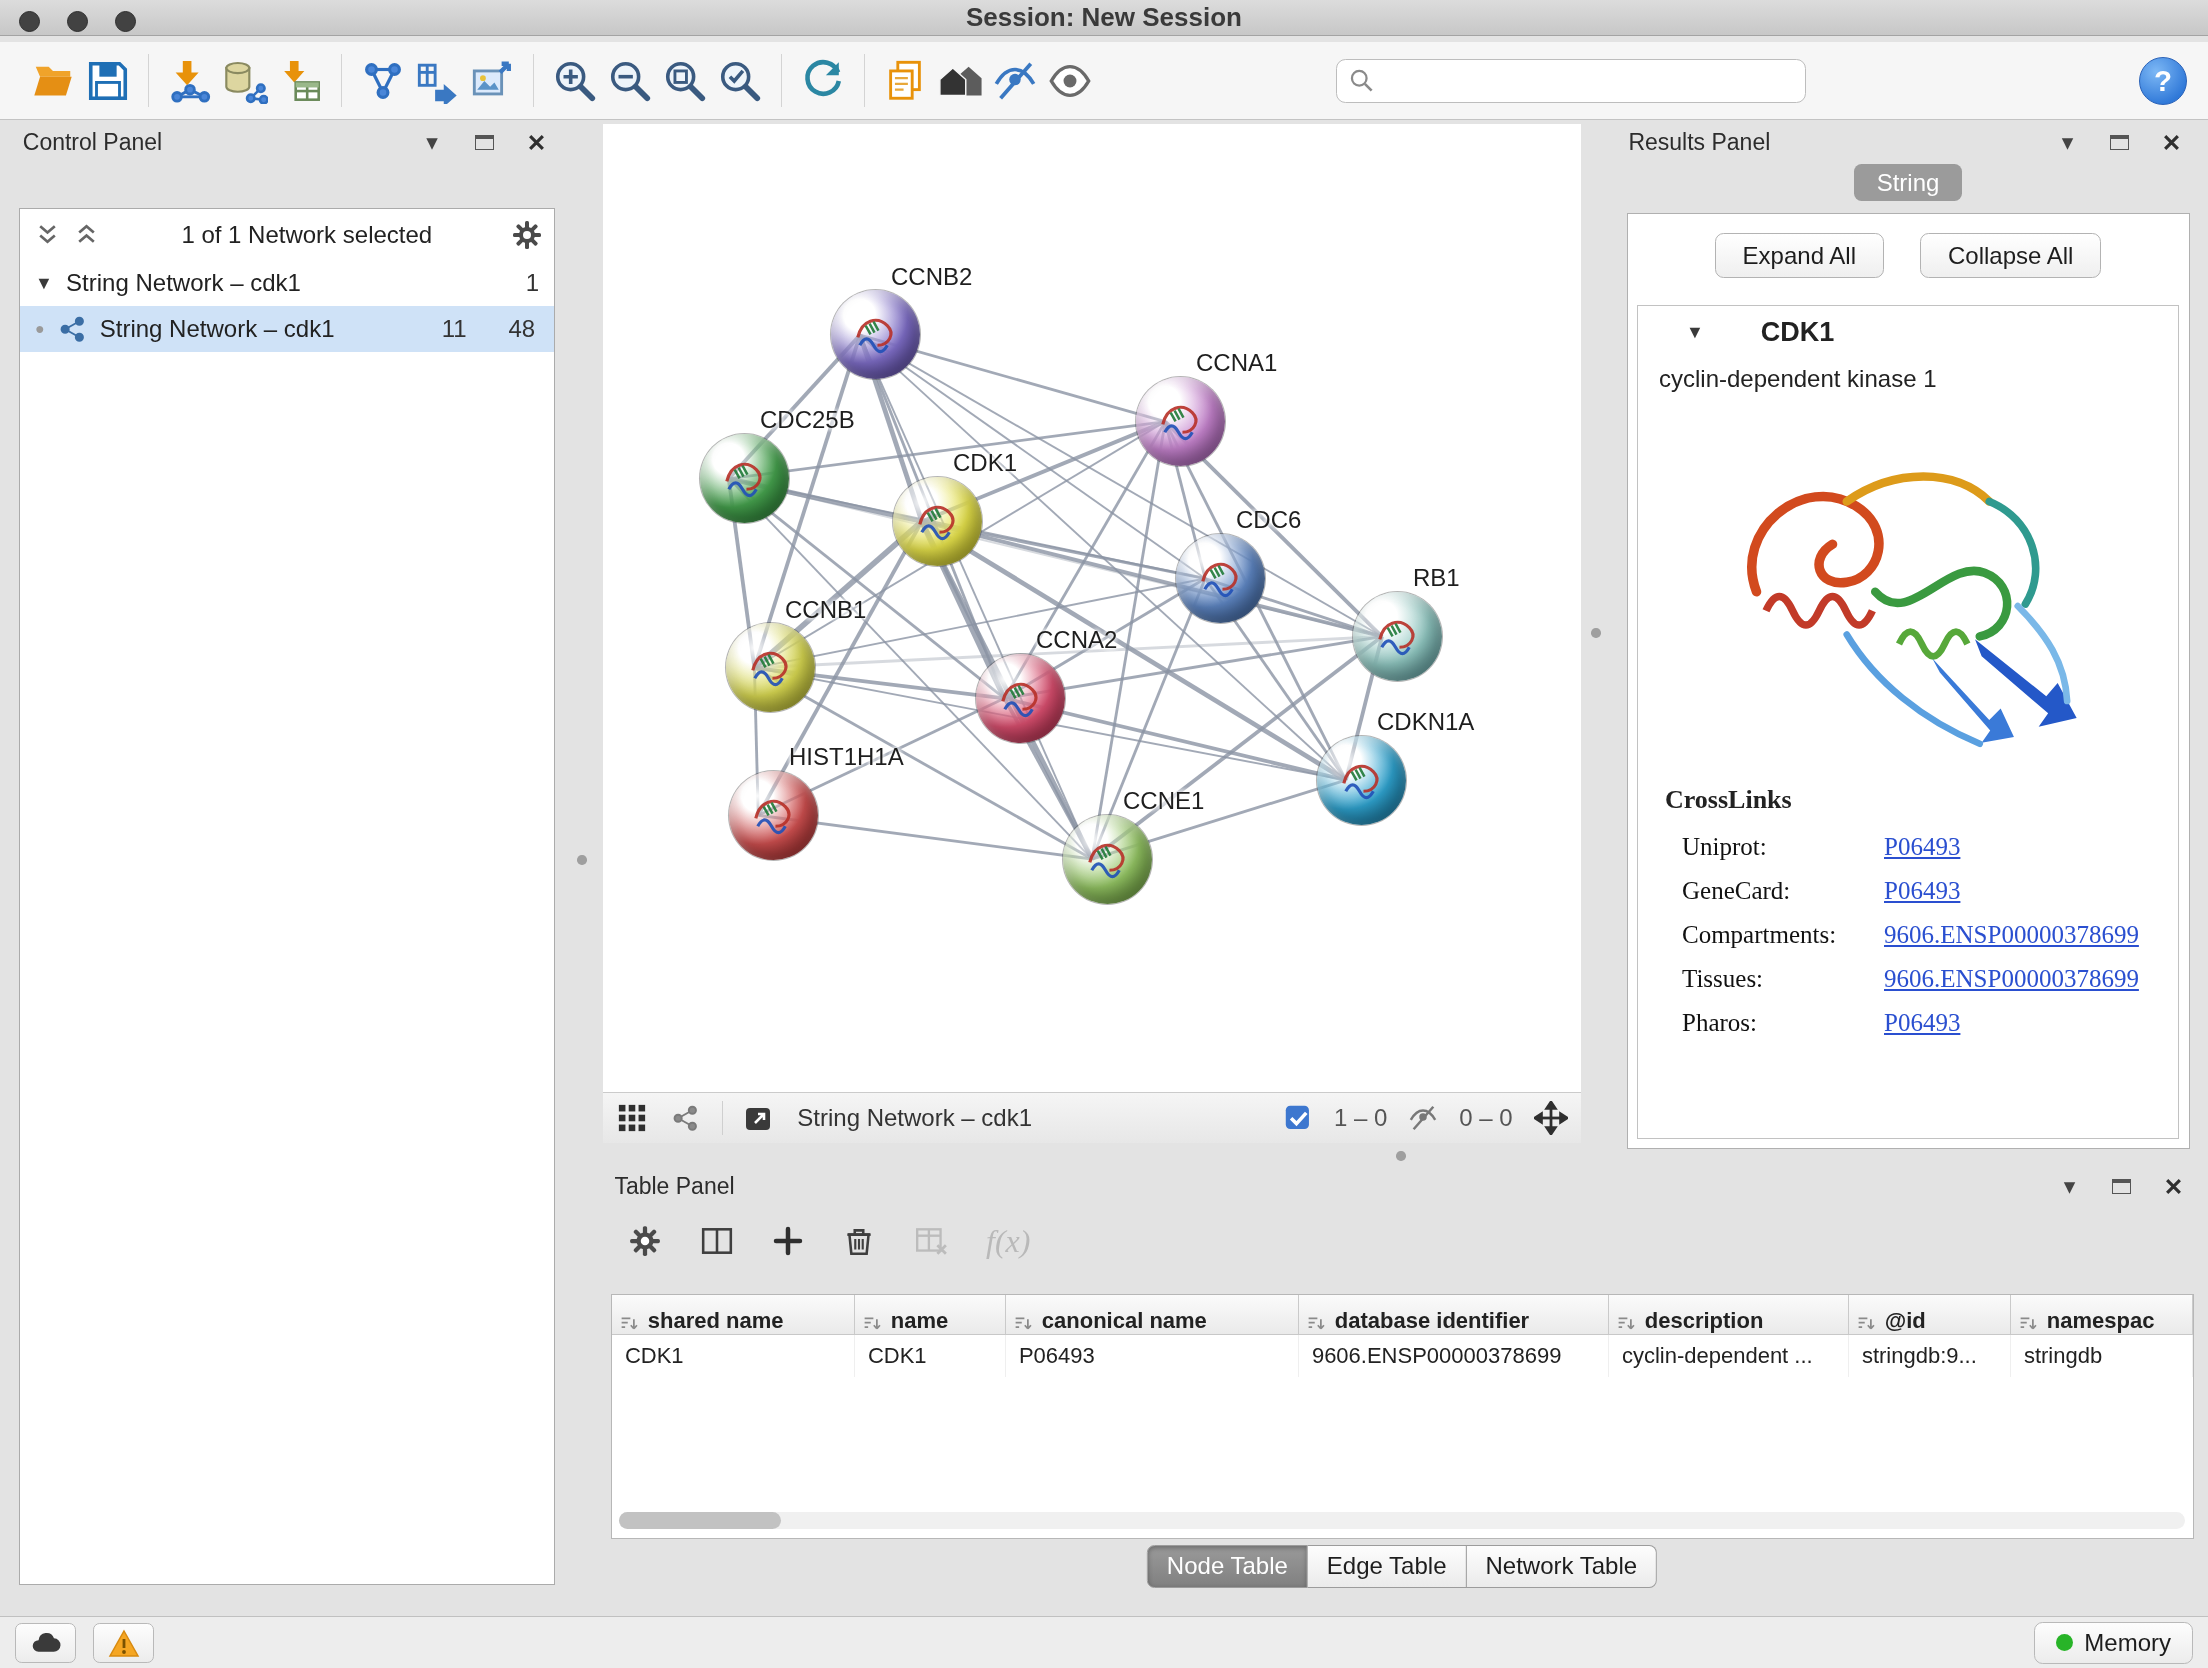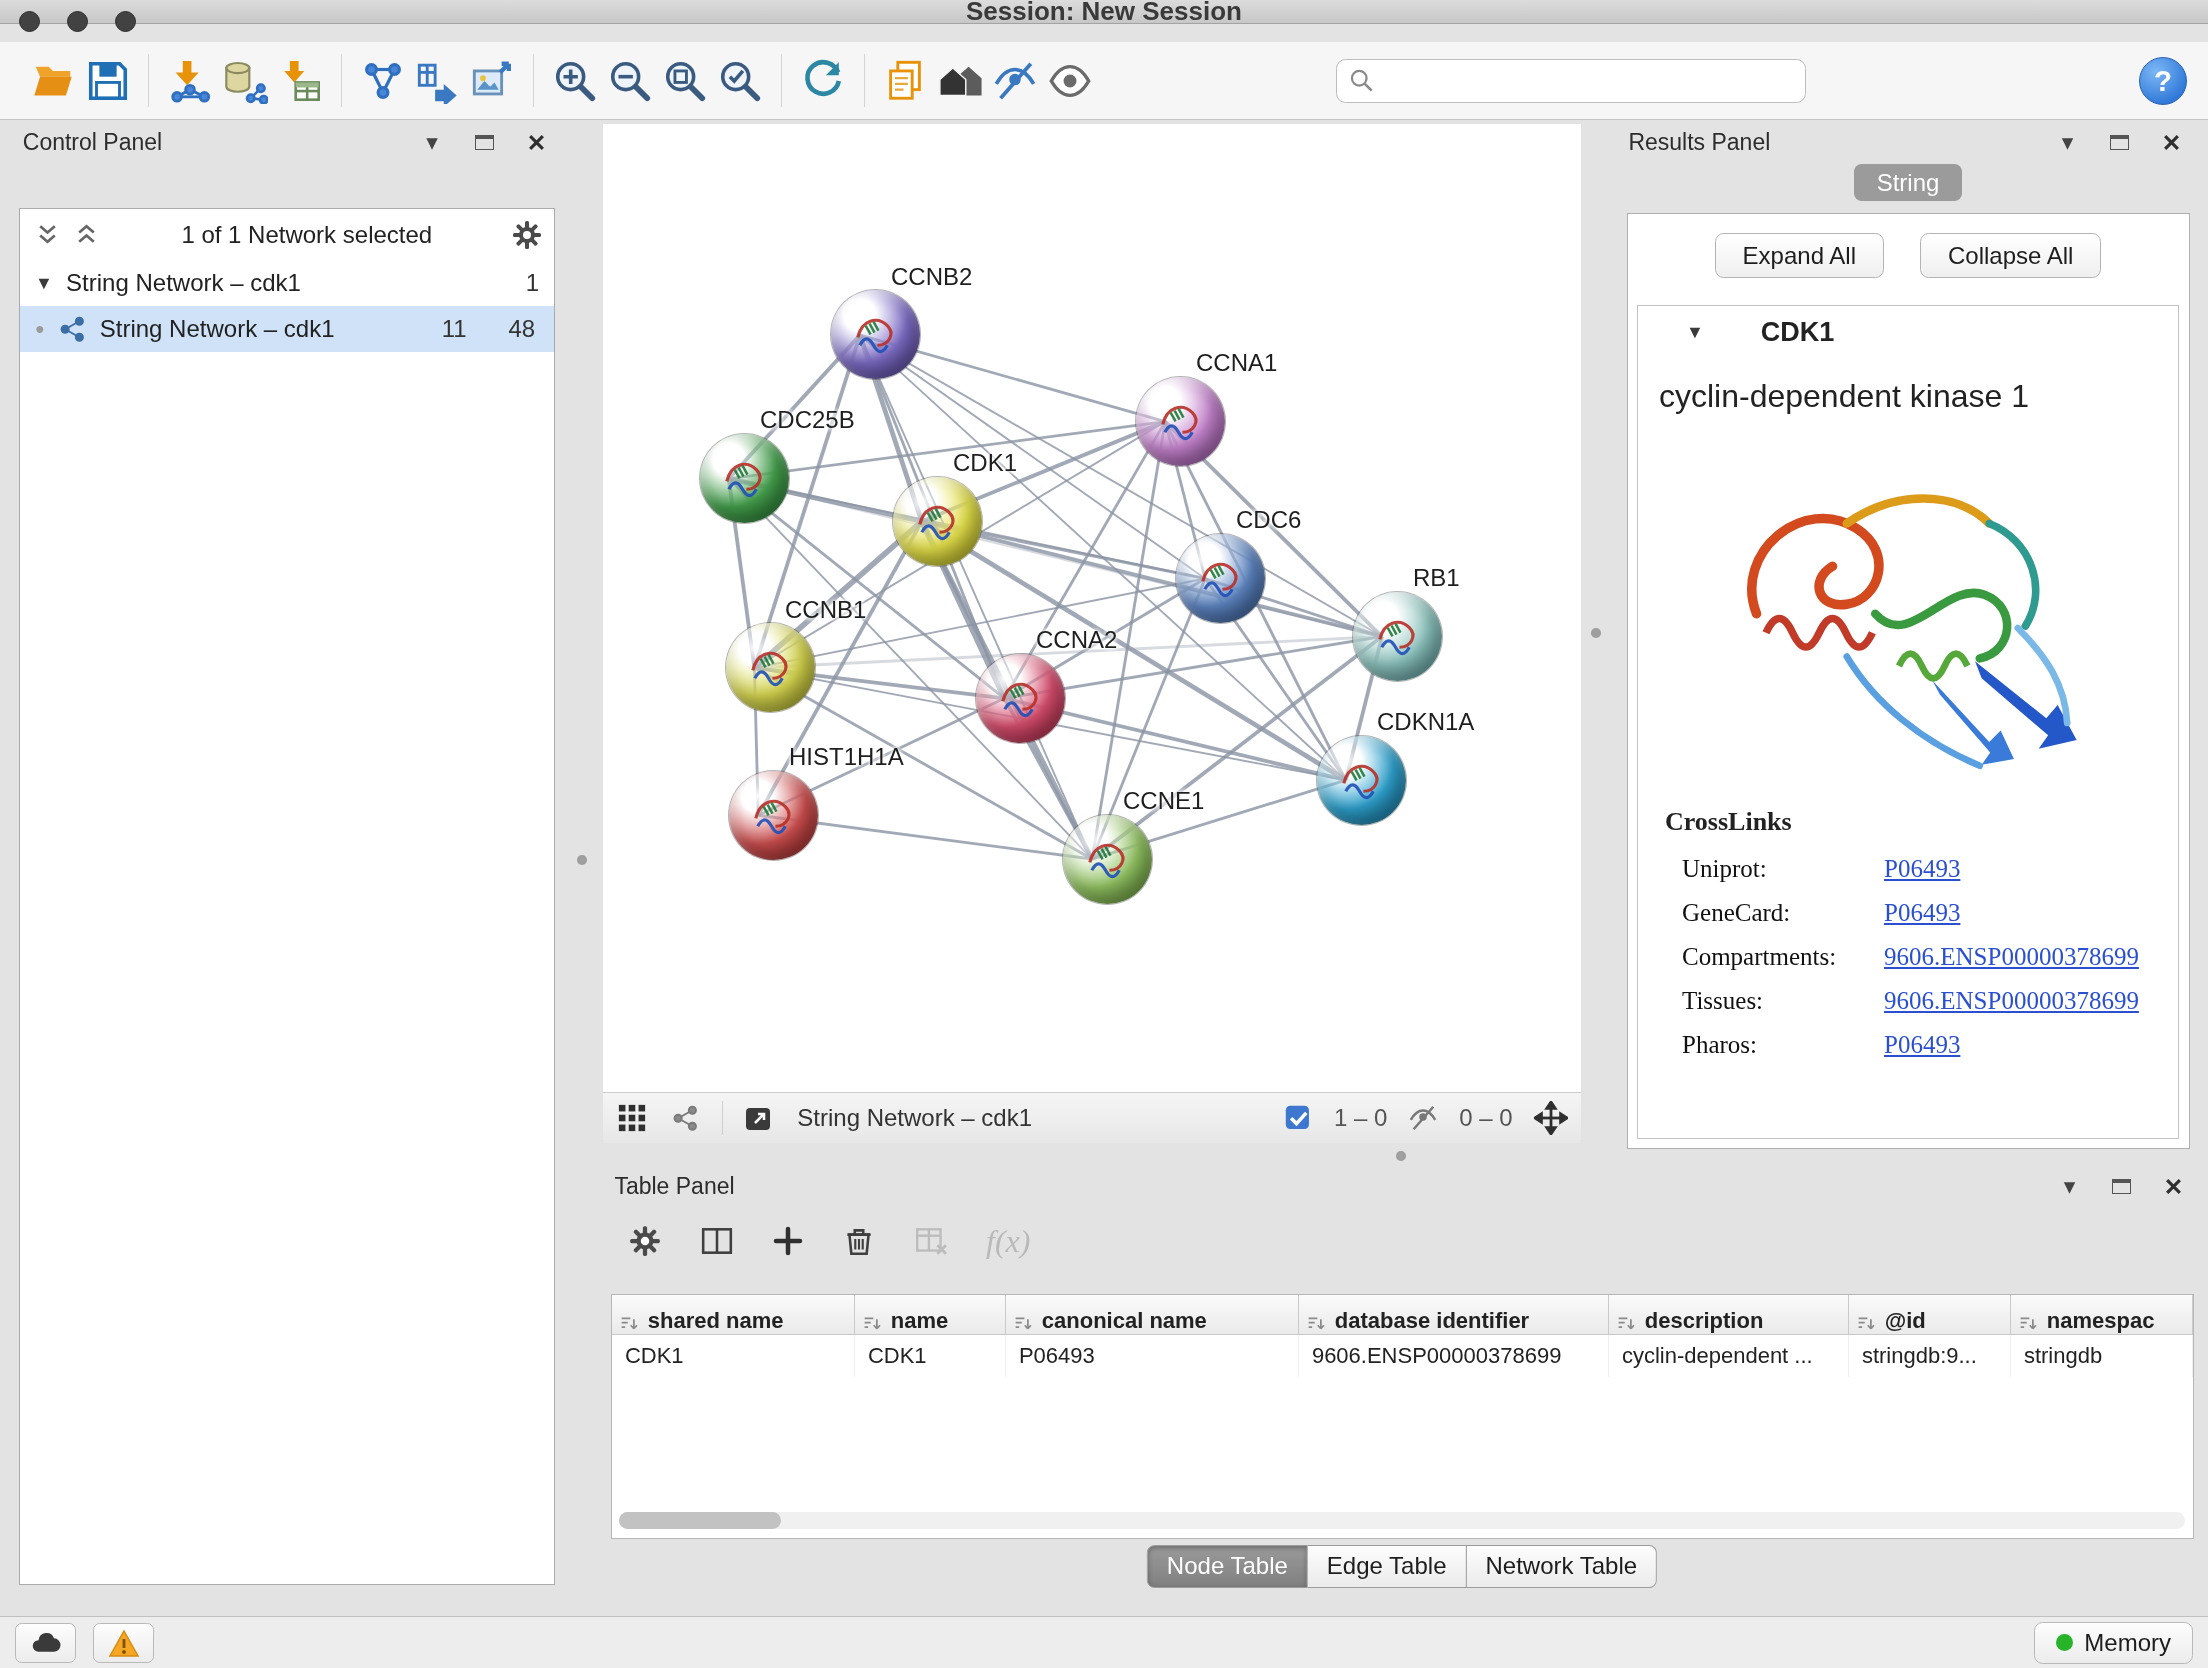--- a/index.html
+++ b/index.html
@@ -1,20 +1,20 @@
 <!DOCTYPE html>
 <html style="font-size:15px"><head>
 <meta charset="utf-8">
 <style>
 *{margin:0;padding:0;box-sizing:border-box}
 html,body{width:2208px;height:1668px}
 body{font-family:"Liberation Sans",sans-serif;background:#e3e3e3;position:relative;overflow:hidden;color:#222}
 svg{display:block}
 
-.titlebar{position:absolute;left:0;top:0;width:2208px;height:24px;background:linear-gradient(#dcdcdc,#c7c7c7);border-bottom:1px solid #a3a3a3;display:flex;align-items:center;justify-content:center}
+.titlebar{position:absolute;left:0;top:0;width:2208px;height:36px;background:linear-gradient(#dcdcdc,#c7c7c7);border-bottom:1px solid #a3a3a3;display:flex;align-items:center;justify-content:center}
 .traffic{position:absolute;left:19px;top:10.5px;display:flex;gap:27px}
 .traffic i{width:21px;height:21px;border-radius:50%;background:#424242;border:1px solid #2e2e2e;display:block}
 .win-title{font-size:26px;font-weight:bold;color:#3a3a3a}
 
 .toolbar{position:absolute;left:0;top:42px;width:2208px;height:78px;background:#f6f6f6;border-bottom:1px solid #c3c3c3;display:flex;align-items:center;padding-left:25px}
 .tbtn{width:55px;height:59px;display:flex;align-items:center;justify-content:center;background:none;border:none}
 .tsep{width:1px;height:53px;background:#d4d4d4;margin:0 13.3px}
 .searchbox{margin-left:238px;width:470px;height:44px;background:#fff;border:1px solid #bdbdbd;border-radius:9.5px;display:flex;align-items:center;padding:0 11.4px;gap:7.6px}
 .searchbox input{border:none;outline:none;font-size:23px;flex:1;background:transparent;font-family:"Liberation Sans",sans-serif}
 .helpbtn{margin-left:auto;margin-right:21px;width:48px;height:48px;border-radius:50%;background:radial-gradient(circle at 35% 30%,#7db8f5,#2f78d8 75%);color:#fff;font-size:29.5px;font-weight:bold;display:flex;align-items:center;justify-content:center;border:1px solid #2a62b8}
@@ -54,21 +54,21 @@
 .spacer{flex:1}
 
 .results-panel{position:absolute;left:1617px;top:124px;width:582px;height:1033px}
 .string-pill{display:block;margin:3.8px auto 0;width:fit-content;background:#9b9b9b;color:#fff;font-size:24px;padding:4.8px 23px;border-radius:7.6px;border:none}
 .rp-body{position:absolute;left:9.5px;top:89px;width:563px;height:936px;background:#fff;border:1px solid #b0b0b0}
 .rp-buttons{display:flex;justify-content:center;gap:36px;padding:19px 0 15px}
 .btn{font-size:24px;padding:7.6px 27px;border:1px solid #b3b3b3;border-radius:8.6px;background:linear-gradient(#fff,#efefef);color:#1d1d1d}
 .rp-section{position:absolute;left:9.5px;top:91px;right:9.5px;bottom:9.5px;border:1px solid #c2c2c2;overflow:hidden}
 .rp-sec-head{height:53px;display:flex;align-items:center;padding-left:48px;gap:57px}
 .gene-symbol{font-size:27px;font-weight:bold}
-.gene-desc{font-size:32px;margin:19px 0 0 21px}
+.gene-desc{font-size:24px;margin:6px 0 0 21px}
 .protein-img{margin:23px auto 0}
 .crosslinks-title{font-size:26px;font-weight:bold;margin:27px 0 9.5px 27px;font-family:"Liberation Serif",serif}
 .cl-row{display:flex;height:44px;align-items:center;font-family:"Liberation Serif",serif}
 .cl-label{margin-left:44px;width:202px;font-size:25px;color:#111}
 .cl-value{font-size:25px;color:#2a4fd0;text-decoration:underline}
 
 .table-panel{position:absolute;left:603px;top:1168px;width:1598px;height:422px}
 .tp-toolbar{display:flex;align-items:center;gap:38px;padding:13.3px 0 0 25px;height:61px}
 .fx{font-family:"Liberation Serif",serif;font-style:italic;font-size:32px;color:#b9b9b9}
 .tp-table{position:absolute;left:7.6px;top:126px;width:1583px;height:245px;background:#fff;border:1px solid #b7b7b7;overflow:hidden}

